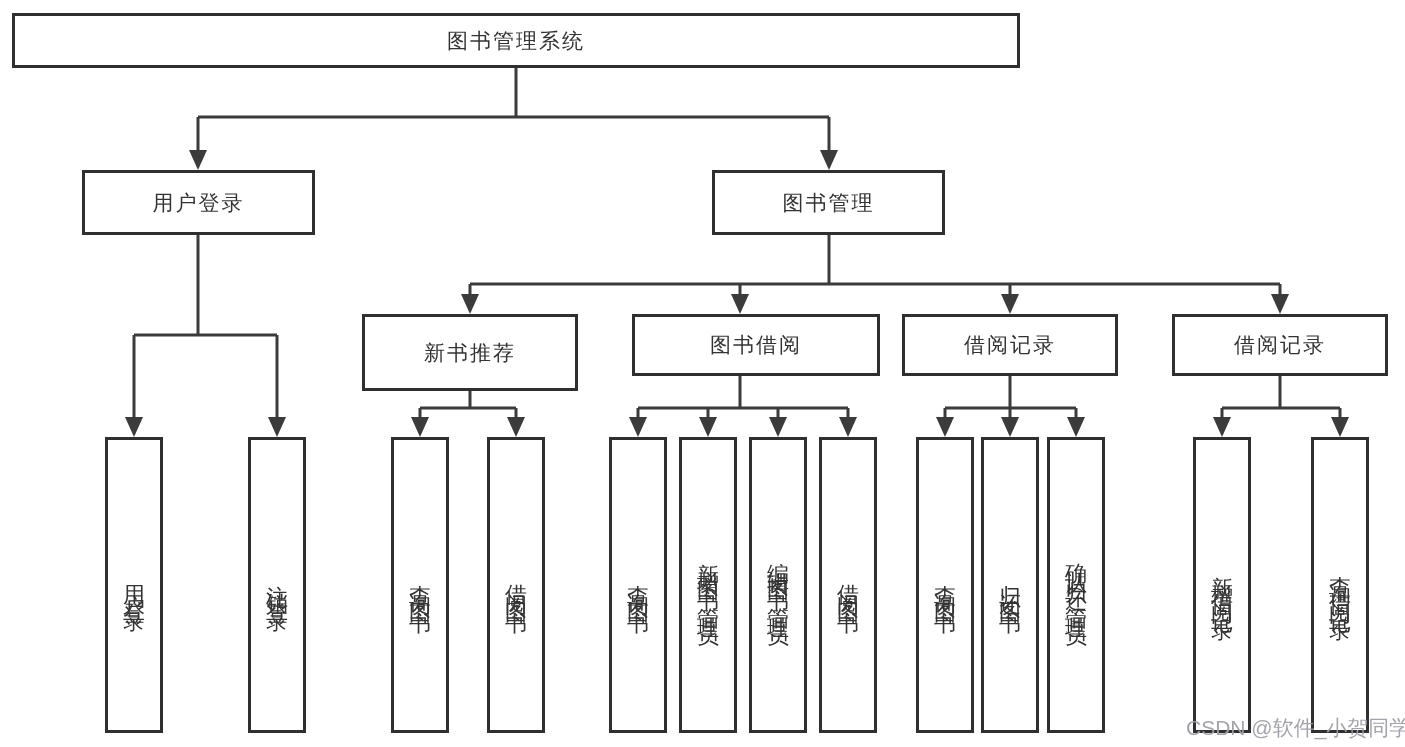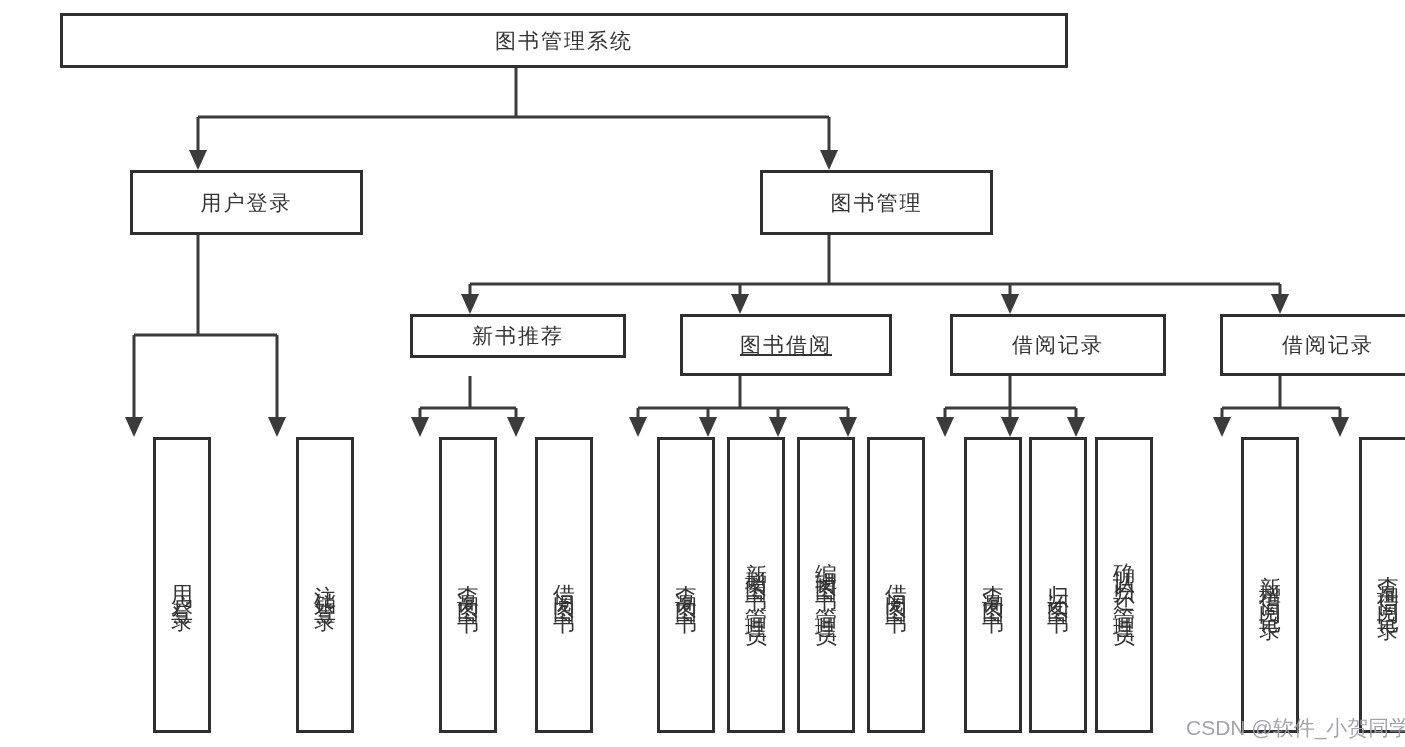--- a/index.html
+++ b/index.html
@@ -24,40 +24,39 @@
   .node {
     position: absolute;
     box-sizing: border-box;
     background: #ffffff;
     border: 3px solid #2f2f2f;
     display: flex;
     align-items: center;
     justify-content: center;
     color: #333333;
     z-index: 2;
-    margin-left: 48px;
   }
   .node.h span {
     font-size: 21px;
     letter-spacing: 2px;
     white-space: nowrap;
   }
   .node.v span {
     writing-mode: vertical-rl;
     text-orientation: mixed;
     font-size: 22px;
     letter-spacing: 9px;
     line-height: 1;
   }
   
   .n-root { left: 12px;   top: 13px;  width: 1008px; height: 55px; }
   .n-l1a  { left: 82px;   top: 170px; width: 233px;  height: 65px; }
   .n-l1b  { left: 712px;  top: 170px; width: 233px;  height: 65px; text-align: right; }
-  .n-l2a  { left: 362px;  top: 314px; width: 216px;  height: 44px; }
-  .n-l2b  { left: 632px;  top: 314px; width: 212px;  height: 62px; text-decoration: underline; }
+  .n-l2a  { left: 362px;  top: 314px; width: 216px;  height: 77px; }
+  .n-l2b  { left: 632px;  top: 314px; width: 248px;  height: 62px; }
   .n-l2c  { left: 902px;  top: 314px; width: 216px;  height: 62px; }
   .n-l2d  { left: 1172px; top: 314px; width: 216px;  height: 62px; }
   
   .leaf { top: 437px; width: 58px; height: 296px; }
   .n-u1  { left: 105px; }
   .n-u2  { left: 248px; }
   .n-nb1 { left: 391px; }
   .n-nb2 { left: 487px; }
   .n-bb1 { left: 609px; }
   .n-bb2 { left: 679px; }

